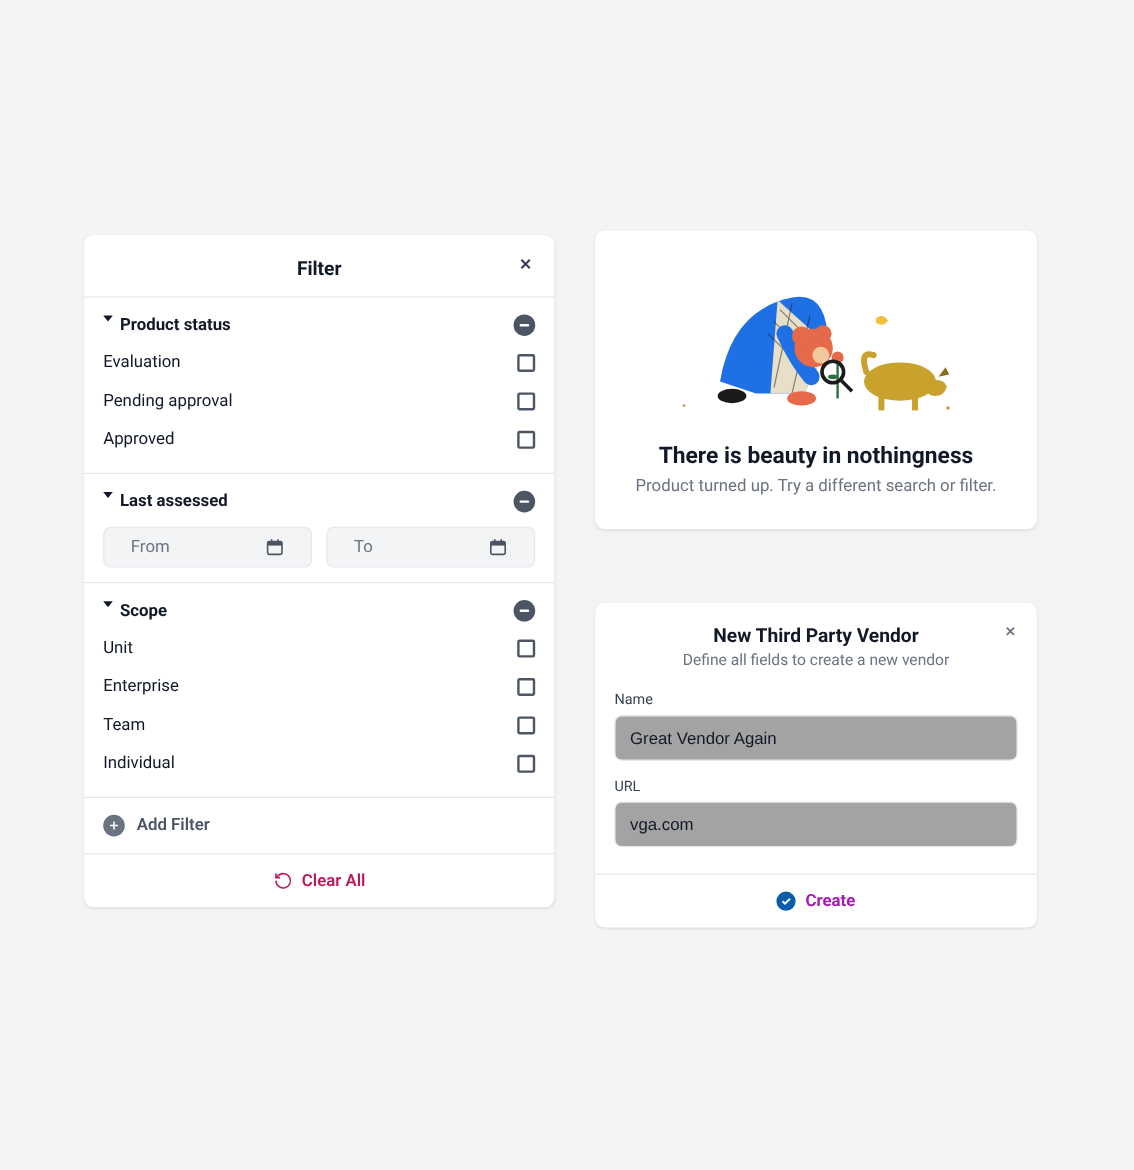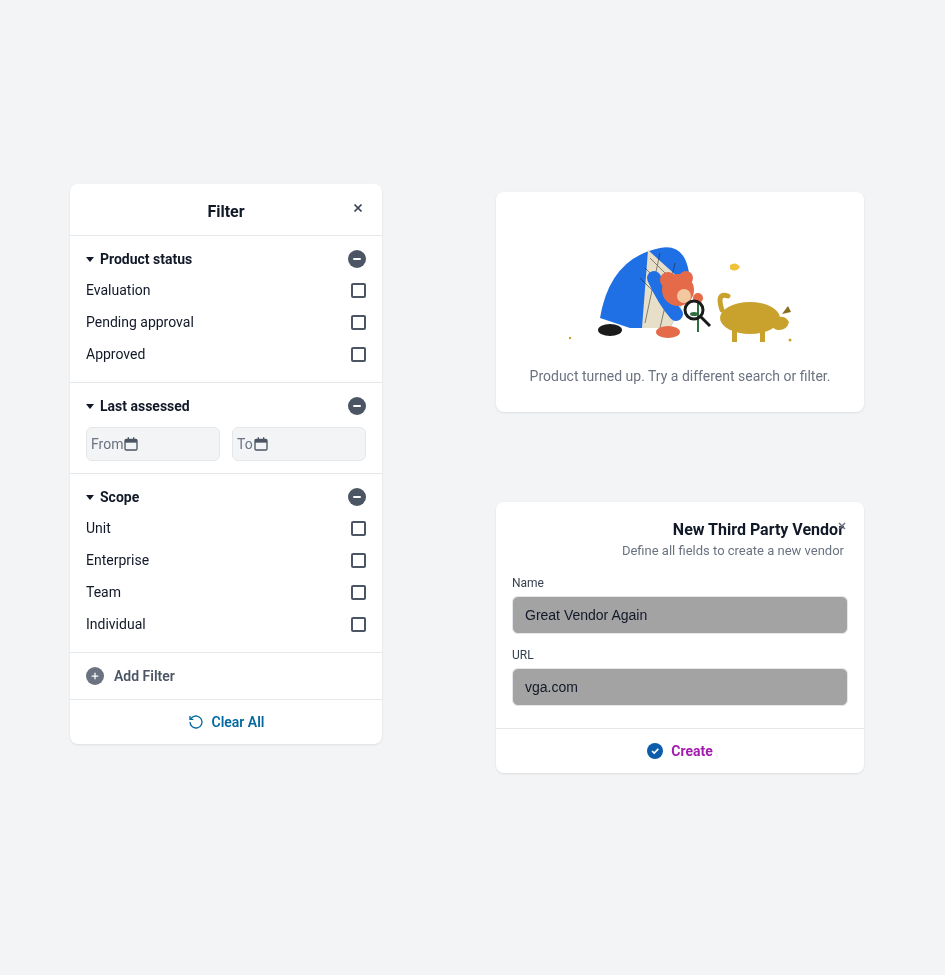--- a/index.html
+++ b/index.html
@@ -12,22 +12,22 @@
     color: #111827;
   }
   .card {
     background: #fff;
     border-radius: 8px;
     box-shadow: 0 1px 3px rgba(0,0,0,0.06), 0 1px 2px rgba(0,0,0,0.04);
     position: absolute;
   }
   
   .filter-panel {
-    left: 70px; top: 184px;
-    width: 312px;
+    left: 70px; top: 196px;
+    width: 392px;
   }
   .filter-header {
     position: relative;
     padding: 18px 16px 14px;
     text-align: center;
     font-weight: 700;
     font-size: 16px;
   }
   .close-btn {
     position: absolute;
@@ -42,21 +42,21 @@
     border-top: 1px solid #e5e7eb;
     padding: 14px 16px 12px;
   }
   .section:first-of-type { border-top: none; padding-top: 0; }
   .section-header {
     display: flex;
     align-items: center;
     justify-content: space-between;
     padding-bottom: 6px;
   }
-  .section-title-wrap { display: flex; align-items: center; gap: 6px; }
+  .section-title-wrap { display: flex; align-items: flex-start; gap: 6px; }
   .disclosure {
     width: 0; height: 0;
     border-left: 4px solid transparent;
     border-right: 4px solid transparent;
     border-top: 5px solid #111827;
   }
   .section-title { font-weight: 700; font-size: 14px; }
   .collapse-btn {
     width: 18px; height: 18px; border-radius: 50%;
     background: #4b5563;
@@ -72,25 +72,25 @@
     cursor: pointer;
   }
   .checkbox {
     width: 15px; height: 15px;
     border: 2px solid #4b5563;
     border-radius: 2px;
   }
   .date-row { display: flex; gap: 12px; padding-top: 6px; }
   .date-input {
     flex: 1;
-    display: flex; align-items: center; 
+    display: flex; align-items: center; justify-content: space-between;
     background: #f3f4f6;
     border: 1px solid #e5e7eb;
     border-radius: 6px;
-    padding: 8px 4px;
+    padding: 8px 22px;
     font-size: 14px;
     color: #6b7280;
     cursor: pointer;
   }
   .date-input svg { width: 16px; height: 16px; color: #4b5563; }
   .add-filter-row {
     border-top: 1px solid #e5e7eb;
     padding: 14px 16px;
     display: flex; align-items: center; gap: 10px;
     font-size: 14px; font-weight: 600;
@@ -101,21 +101,21 @@
     width: 18px; height: 18px; border-radius: 50%;
     background: #6b7280;
     display: flex; align-items: center; justify-content: center;
   }
   .add-icon svg { width: 10px; height: 10px; color: #fff; }
   .clear-row {
     border-top: 1px solid #e5e7eb;
     padding: 14px 16px;
     display: flex; align-items: center; justify-content: center; gap: 8px;
     font-size: 14px; font-weight: 600;
-    color: #0369a1;
+    color: #be185d;
     cursor: pointer;
   }
   .clear-row svg { width: 16px; height: 16px; }
 
   
   .empty-card {
     left: 496px; top: 192px;
     width: 368px;
     padding: 28px 20px 28px;
     text-align: center;
@@ -125,21 +125,21 @@
   .empty-sub { font-size: 14px; color: #6b7280; }
 
   
   .vendor-card {
     left: 496px; top: 502px;
     width: 368px;
   }
   .vendor-header {
     position: relative;
     padding: 18px 20px 6px;
-    text-align: right;
+    text-align: center;
   }
   .vendor-title { font-weight: 700; font-size: 16px; }
   .vendor-sub { font-size: 13px; color: #6b7280; margin-top: 4px; }
   .vendor-close {
     position: absolute; right: 12px; top: 14px;
     width: 20px; height: 20px; display:flex;align-items:center;justify-content:center;
     color:#6b7280; cursor:pointer;
   }
   .vendor-close svg { width: 12px; height: 12px; }
   .vendor-body { padding: 12px 16px 18px; }
@@ -328,20 +328,21 @@
 
       <circle cx="94" cy="68" r="7" fill="#f4c89f"></circle>
 
       <circle cx="104" cy="82" r="9" fill="none" stroke="#1b1b1b" stroke-width="3"></circle>
       <line x1="110" y1="88" x2="120" y2="98" stroke="#1b1b1b" stroke-width="3"></line>
 
       <ellipse cx="20" cy="102" rx="12" ry="6" fill="#1b1b1b"></ellipse>
       <ellipse cx="78" cy="104" rx="12" ry="6" fill="#e46a4a"></ellipse>
     </g>
   </svg>
+  <div class="empty-title">There is beauty in nothingness</div>
   <div class="empty-sub">Product turned up. Try a different search or filter.</div>
 </div>
 
 <div class="card vendor-card">
   <div class="vendor-header">
     <div class="vendor-title">New Third Party Vendor</div>
     <div class="vendor-sub">Define all fields to create a new vendor</div>
     <div class="vendor-close">
       <svg viewBox="0 0 24 24" fill="none" stroke="currentColor" stroke-width="3">
           <path d="M18 6 6 18M6 6l12 12"></path>

